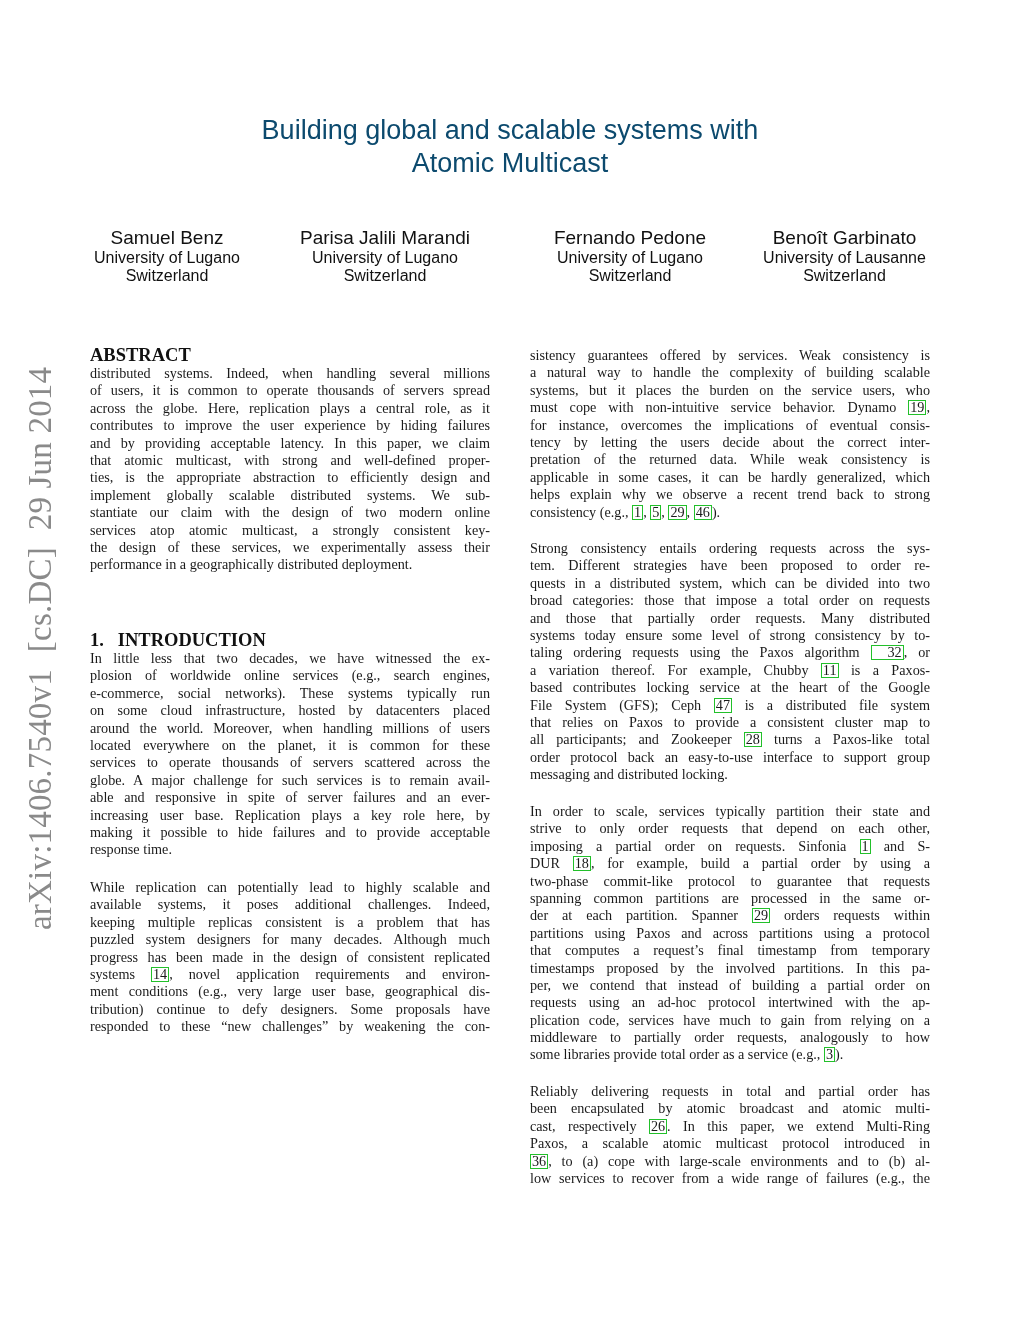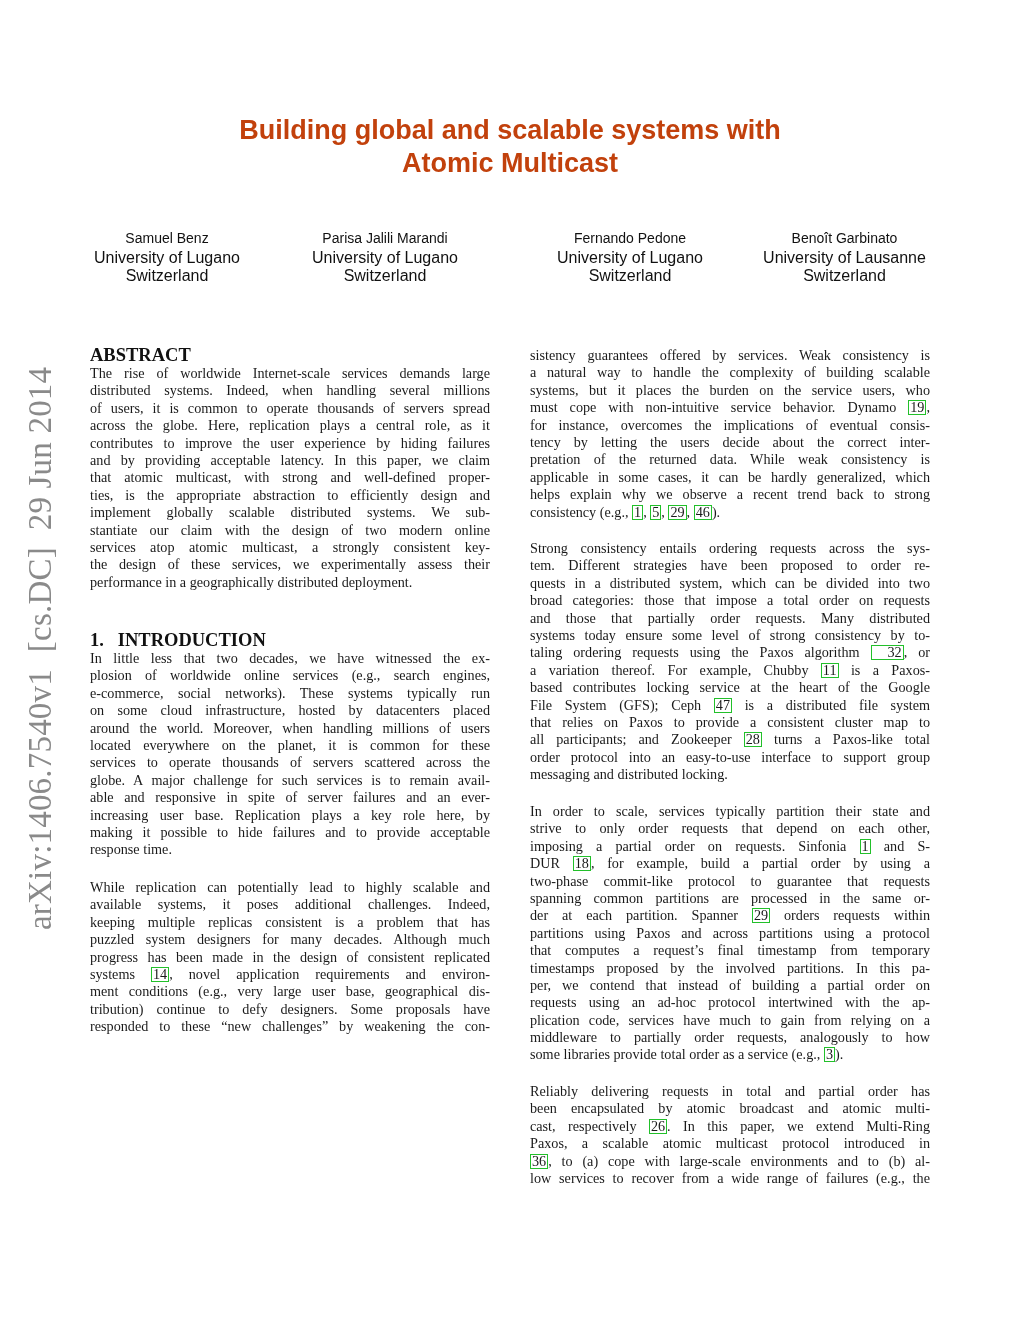--- a/index.html
+++ b/index.html
@@ -1,22 +1,22 @@
 <!DOCTYPE html>
 <html><head>
 <meta charset="utf-8">
 <style>
   html, body { margin: 0; padding: 0; background: #ffffff; }
   body { width: 1024px; height: 1325px; position: relative; overflow: hidden; color: #1a1a1a; }
   .page { position: absolute; left: 0; top: 0; width: 1024px; height: 1325px; }
   .title { position: absolute; left: 0; top: 114px; width: 1020px; text-align: center;
-    font-family: "Liberation Sans", sans-serif; font-weight: bold; font-size: 27px; line-height: 33px; color: #c2410c; }
+    font-family: "Liberation Sans", sans-serif; font-weight: normal; font-size: 27px; line-height: 33px; color: #0c4a6e; }
   .title div { display: block; }
   .author { position: absolute; top: 227px; text-align: center; font-family: "Liberation Sans", sans-serif; color: #111; }
-  .author .name { font-size: 14px; line-height: 22px; }
+  .author .name { font-size: 19px; line-height: 22px; }
   .author .aff { font-size: 16px; line-height: 18px; }
   .a1 { left: 82px; width: 170px; }
   .a2 { left: 290px; width: 190px; }
   .a3 { left: 540px; width: 180px; }
   .a4 { left: 752px; width: 185px; }
   .arxiv { position: absolute; left: 22px; top: 930px; transform-origin: 0 0; transform: rotate(-90deg);
     font-family: "Liberation Serif", serif; font-size: 33px; color: #8a8a8a; white-space: pre; letter-spacing: 0.2px; }
   .col { position: absolute; font-family: "Liberation Serif", serif; font-size: 14.2px; line-height: 17.4px; color: #1a1a1a; }
   .col-left { left: 90px; width: 400px; }
   .col-right { left: 530px; width: 400px; }
@@ -54,21 +54,20 @@
     <div class="name">Benoît Garbinato</div>
     <div class="aff">University of Lausanne</div>
     <div class="aff">Switzerland</div>
   </div>
 
   <div class="arxiv">arXiv:1406.7540v1  [cs.DC]  29 Jun 2014</div>
 
   <div class="col col-left" style="top:345px;">
     <div class="heading">ABSTRACT</div>
     <div>
-      <span class="line">The rise of worldwide Internet-scale services demands large</span>
       <span class="line">distributed systems. Indeed, when handling several millions</span>
       <span class="line">of users, it is common to operate thousands of servers spread</span>
       <span class="line">across the globe. Here, replication plays a central role, as it</span>
       <span class="line">contributes to improve the user experience by hiding failures</span>
       <span class="line">and by providing acceptable latency. In this paper, we claim</span>
       <span class="line">that atomic multicast, with strong and well-defined proper-</span>
       <span class="line">ties, is the appropriate abstraction to efficiently design and</span>
       <span class="line">implement globally scalable distributed systems. We sub-</span>
       <span class="line">stantiate our claim with the design of two modern online</span>
       <span class="line">services atop atomic multicast, a strongly consistent key-</span>
@@ -126,21 +125,21 @@
     <span class="line">quests in a distributed system, which can be divided into two</span>
     <span class="line">broad categories: those that impose a total order on requests</span>
     <span class="line">and those that partially order requests. Many distributed</span>
     <span class="line">systems today ensure some level of strong consistency by to-</span>
     <span class="line"><span style="white-space:pre;">taling ordering requests using the Paxos algorithm </span><a class="ref" style="border-color: rgb(34, 192, 42); padding-left: 16px;">32</a><span style="white-space:pre;">, or</span></span>
     <span class="line"><span style="white-space:pre;">a variation thereof. For example, Chubby </span><a class="ref" style="border-color: rgb(34, 192, 42);">11</a><span style="white-space:pre;"> is a Paxos-</span></span>
     <span class="line">based contributes locking service at the heart of the Google</span>
     <span class="line"><span style="white-space:pre;">File System (GFS); Ceph </span><a class="ref" style="border-color: rgb(34, 192, 42);">47</a><span style="white-space:pre;"> is a distributed file system</span></span>
     <span class="line">that relies on Paxos to provide a consistent cluster map to</span>
     <span class="line"><span style="white-space:pre;">all participants; and Zookeeper </span><a class="ref" style="border-color: rgb(34, 192, 42);">28</a><span style="white-space:pre;"> turns a Paxos-like total</span></span>
-    <span class="line">order protocol into an easy-to-use interface to support group</span>
+    <span class="line">order protocol back an easy-to-use interface to support group</span>
     <span class="line last">messaging and distributed locking.</span>
   </div>
 
   <div class="col col-right" style="top:803px;">
     <span class="line">In order to scale, services typically partition their state and</span>
     <span class="line">strive to only order requests that depend on each other,</span>
     <span class="line"><span style="white-space:pre;">imposing a partial order on requests. Sinfonia </span><a class="ref" style="border-color: rgb(34, 192, 42);">1</a><span style="white-space:pre;"> and S-</span></span>
     <span class="line"><span style="white-space:pre;">DUR </span><a class="ref" style="border-color: rgb(34, 192, 42);">18</a><span>, for example, build a partial order by using a</span></span>
     <span class="line">two-phase commit-like protocol to guarantee that requests</span>
     <span class="line">spanning common partitions are processed in the same or-</span>

